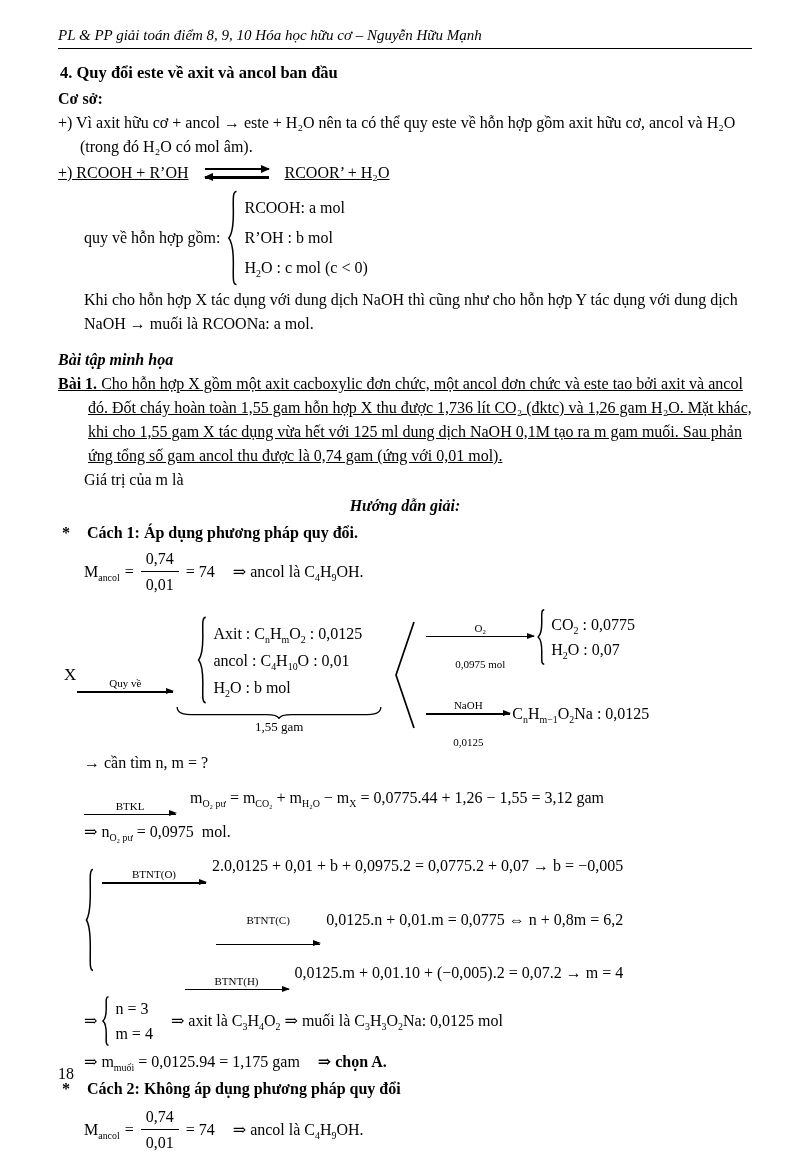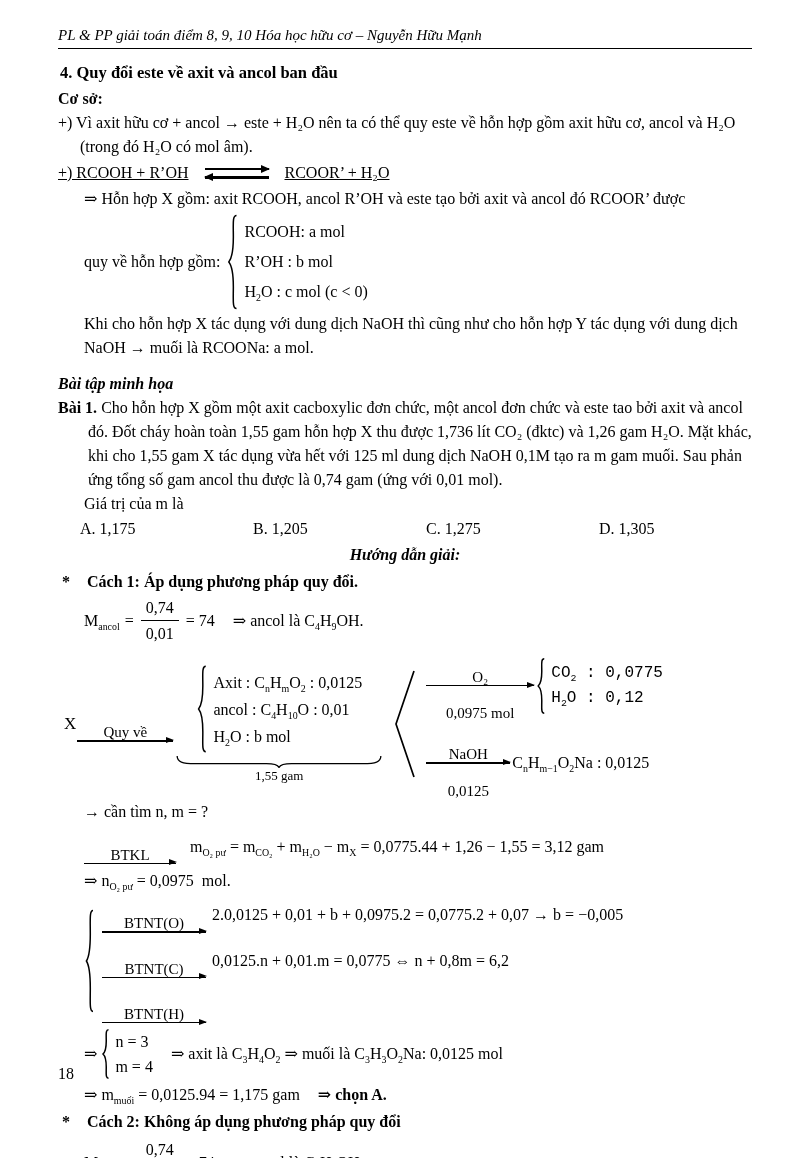--- a/index.html
+++ b/index.html
@@ -13,21 +13,21 @@
   }
   .running-header{
     font-style:italic; font-size:15px; line-height:19px;
     border-bottom:1.6px solid #000; padding-bottom:3px; margin-bottom:12px;font-family:Liberation Serif, serif;
   }
   .b{ font-weight:bold; }
   .bi{ font-weight:bold; font-style:italic; }
   .center{ text-align:center; }
   .sec-heading{ font-size:16.5px; font-weight:bold; margin:6px 0 2px 2px; }
   .hang{ padding-left:22px; text-indent:-22px; }
-  .hangbai{ padding-left:30px; text-indent:-30px; }
+  .hangbai{ padding-left:30px; text-indent:-30px;text-decoration:underline; }
   .ind{ padding-left:26px; }
   p{ margin:0; }
 
   
   .eqline{ display:flex; align-items:center; height:28px;text-decoration:underline; }
   .equil{ position:relative; display:inline-block; width:64px; height:13px; margin:0 16px; }
   .equil .ln{ position:absolute; left:0; right:0; height:2.4px; background:#000; }
   .equil .t{ top:1px; }
   .equil .bm{ bottom:1px; }
   .equil .t::after{ content:""; position:absolute; right:-1px; top:-2.9px;
@@ -43,21 +43,21 @@
 
   
   .bgrp{ display:flex; align-items:center; }
   .stack{ display:flex; flex-direction:column; justify-content:center; padding-left:4px; }
   .stack > div{ line-height:30px; white-space:nowrap; }
   .stack.tight > div{ line-height:27px; }
   .stack.vtight > div{ line-height:25px; }
 
   
   .larr{ display:inline-flex; flex-direction:column; align-items:center; justify-content:center; flex:none; }
-  .larr .lt,.larr .lb{ font-size:15px; line-height:13px; white-space:nowrap; padding:0 2px;margin-top:20px; }
+  .larr .lt,.larr .lb{ font-size:11px; line-height:13px; white-space:nowrap; padding:0 2px;margin-top:20px; }
   .larr .sh{ position:relative; height:1.4px; background:#000; width:100%; margin:1px 0; }
   .larr .sh::after{ content:""; position:absolute; right:-1px; top:-3.4px; width:0; height:0;
     border-left:8px solid #000; border-top:3.8px solid transparent; border-bottom:3.8px solid transparent; }
 
   
   .frac{ display:inline-flex; flex-direction:column; text-align:center; margin:0 7px; flex:none; }
   .frac .num{ padding:0 5px 1px; border-bottom:1.4px solid #000; line-height:23px; }
   .frac .den{ padding-top:1px; line-height:23px; }
 
   .mline{ display:flex; align-items:center; }
@@ -70,21 +70,21 @@
 
   .method{ display:flex; gap:17px; font-weight:bold; margin:3px 0 2px 4px; }
 
   .diagram{ display:flex; align-items:center; margin:6px 0 2px 6px; }
   .ubgroup{ display:flex; flex-direction:column; align-items:center; }
   .ublabel{ font-size:13px; line-height:15px; }
   .branches{ display:flex; flex-direction:column; gap:8px; margin-left:6px; }
   .branch{ display:flex; align-items:center; }
 
   .sys{ display:flex; align-items:center; margin:4px 0 2px 26px; }
-  .sys .rows{ display:flex; flex-direction:column; gap:9px; padding-left:6px; }
+  .sys .rows{ display:flex; flex-direction:column; gap:9px; padding-left:6px;align-items:flex-end; }
   .sys .row{ display:flex; align-items:center; gap:6px; white-space:nowrap; }
   .gap-top-md{ margin-top:12px; }
   .pagenum{ position:absolute; left:58px; top:1062px; font-size:16px; }
   .nowrap{ white-space:nowrap; }
   .sp-l{ margin-left:14px; }
   .sp-l-lg{ margin-left:18px; }
 </style>
 </head>
 <body>
 
@@ -102,21 +102,20 @@
 
   <div class="eqline">
     <span>+) RCOOH  +  R’OH</span>
     <span class="equil">
         <i class="ln t"></i>
         <i class="ln bm"></i>
       </span>
     <span>RCOOR’  +  H₂O</span>
   </div>
 
-  <p class="ind">⇒ Hỗn hợp X gồm: axit RCOOH, ancol R’OH và este tạo bởi axit và ancol đó RCOOR’ được</p>
 
   <div class="bgrp ind" style="margin:3px 0 2px 0;">
     <span style="margin-right:6px;">quy về hỗn hợp gồm:</span>
     <svg class="brace-svg" width="14" height="96" viewBox="0 0 20 100" preserveAspectRatio="none">
         <path d="M15,1.5 C9,1.5 10.5,10 10.5,24 C10.5,39 9,45.5 4,50 C9,54.5 10.5,61 10.5,76 C10.5,90 9,98.5 15,98.5"></path>
       </svg>
     <div class="stack">
       <div>RCOOH: a mol</div>
       <div>R’OH : b mol</div>
       <div class="rich"><span>H</span><sub>2</sub><span>O : c mol (c &lt; 0)</span></div>
@@ -124,26 +123,20 @@
   </div>
 
   <p class="ind">Khi cho hỗn hợp X tác dụng với dung dịch NaOH thì cũng như cho hỗn hợp Y tác dụng với dung dịch NaOH → muối là RCOONa: a mol.</p>
 
   <p class="bi gap-top-md">Bài tập minh họa</p>
 
   <p class="hangbai"><span class="b">Bài 1.</span> <span>Cho hỗn hợp X gồm một axit cacboxylic đơn chức, một ancol đơn chức và este tao bởi axit và ancol đó. Đốt cháy hoàn toàn 1,55 gam hỗn hợp X thu được 1,736 lít CO₂ (đktc) và 1,26 gam H₂O. Mặt khác, khi cho 1,55 gam X tác dụng vừa hết với 125 ml dung dịch NaOH 0,1M tạo ra m gam muối. Sau phản ứng tổng số gam ancol thu được là 0,74 gam (ứng với 0,01 mol).</span></p>
 
   <p class="ind">Giá trị của m là</p>
 
-  <div class="answers">
-    <span>A. 1,175</span>
-    <span>B. 1,205</span>
-    <span>C. 1,275</span>
-    <span>D. 1,305</span>
-  </div>
 
   <p class="bi center" style="margin:2px 0;">Hướng dẫn giải:</p>
 
   <div class="method">
     <span>*</span>
     <span>Cách 1: Áp dụng phương pháp quy đổi.</span>
   </div>
 
   <div class="mline ind" style="margin:2px 0;">
     <span class="nowrap"><span>M</span><sub>ancol</sub></span>
@@ -181,27 +174,27 @@
     <svg class="angle-svg" width="24" height="110" viewBox="0 0 24 110" preserveAspectRatio="none" style="margin:0 4px 0 8px;">
         <path d="M22,2 L4,55 L22,108"></path>
       </svg>
     <div class="branches">
       <div class="branch">
         <span class="larr" style="width:108px;">
           <span class="lt">O₂</span>
           <span class="sh"></span>
           <span class="lb">0,0975 mol</span>
         </span>
-        <div class="bgrp" style="margin-left:2px;font-family:Liberation Mono, monospace;">
+        <div class="bgrp" style="margin-left:2px;">
           <svg class="brace-svg" width="11" height="56" viewBox="0 0 20 100" preserveAspectRatio="none">
               <path d="M15,1.5 C9,1.5 10.5,10 10.5,24 C10.5,39 9,45.5 4,50 C9,54.5 10.5,61 10.5,76 C10.5,90 9,98.5 15,98.5"></path>
             </svg>
           <div class="stack vtight">
             <div class="rich"><span>CO</span><sub>2</sub><span> : 0,0775</span></div>
-            <div class="rich"><span>H</span><sub>2</sub><span>O : 0,12</span></div>
+            <div class="rich"><span>H</span><sub>2</sub><span>O : 0,07</span></div>
           </div>
         </div>
       </div>
       <div class="branch">
         <span class="larr" style="width:84px;">
           <span class="lt">NaOH</span>
           <span class="sh"></span>
           <span class="lb">0,0125</span>
         </span>
         <span class="rich" style="margin-left:2px;"><span>C</span><sub>n</sub><span>H</span><sub>m−1</sub><span>O</span><sub>2</sub><span>Na : 0,0125</span></span>
@@ -229,31 +222,32 @@
       </svg>
     <div class="rows">
       <div class="row">
         <span class="larr" style="width:104px;">
           <span class="lt">BTNT(O)</span>
           <span class="sh"></span>
         </span>
         <span>2.0,0125 + 0,01 + b + 0,0975.2 = 0,0775.2 + 0,07 → b = −0,005</span>
       </div>
       <div class="row">
-        <span class="larr" style="width:104px;">
+        <span class="larr" style="width:104px;gap:16px;">
           <span class="lt">BTNT(C)</span>
           <span class="sh"></span>
         </span>
         <span>0,0125.n + 0,01.m = 0,0775 ⇔ n + 0,8m = 6,2</span>
       </div>
       <div class="row">
         <span class="larr" style="width:104px;">
           <span class="lt">BTNT(H)</span>
           <span class="sh"></span>
         </span>
+        <span>0,0125.m + 0,01.10 + (−0,005).2 = 0,07.2 → m = 4</span>
       </div>
     </div>
   </div>
 
   <div class="mline ind" style="margin:5px 0 2px;">
     <span>⇒</span>
     <div class="bgrp" style="margin:0 4px;">
       <svg class="brace-svg" width="10" height="50" viewBox="0 0 20 100" preserveAspectRatio="none">
           <path d="M15,1.5 C9,1.5 10.5,10 10.5,24 C10.5,39 9,45.5 4,50 C9,54.5 10.5,61 10.5,76 C10.5,90 9,98.5 15,98.5"></path>
         </svg>

